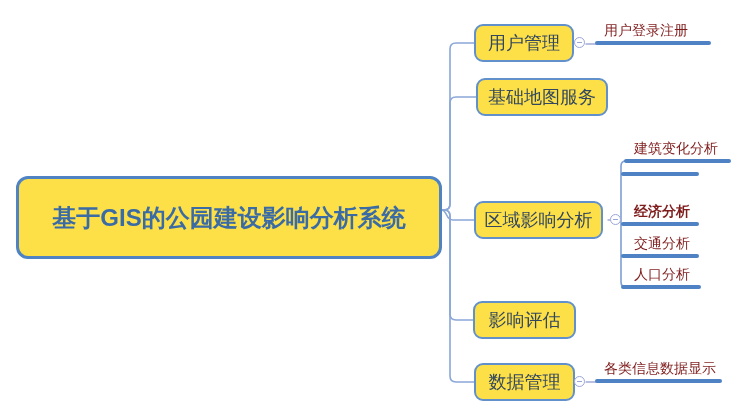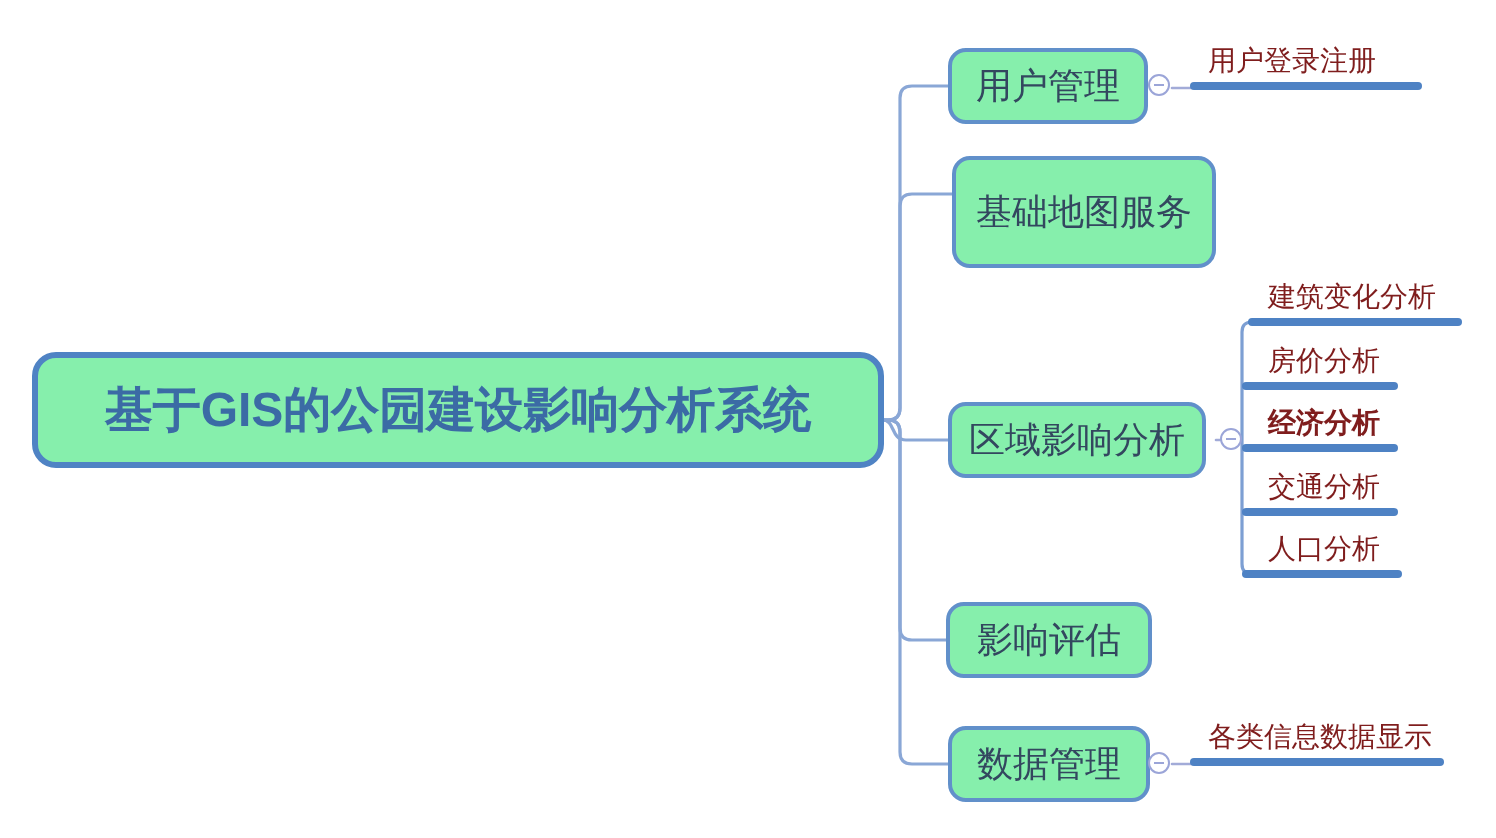--- a/index.html
+++ b/index.html
@@ -7,21 +7,21 @@
     position:relative;
     width:748px;height:419px;
     background:#ffffff;
     font-family:"Liberation Sans", sans-serif;
     overflow:hidden;
   }
   .connectors{position:absolute;left:0;top:0;pointer-events:none;}
   .node{
     position:absolute;box-sizing:border-box;
     display:flex;align-items:center;justify-content:center;
-    background:#86efac;border:2px solid #6190ca;border-radius:9px;
+    background:#fde047;border:2px solid #6190ca;border-radius:9px;
     color:#33475f;font-size:18px;white-space:nowrap;
     cursor:default;
   }
   .central{
     border:3px solid #4f83c4;border-radius:12px;
     font-size:24px;font-weight:bold;color:#3b6ba5;
   }
   .collapse{
     position:absolute;box-sizing:border-box;
     width:11px;height:11px;border:1px solid #9ba5d8;border-radius:50%;
@@ -52,29 +52,29 @@
     <g fill="none" stroke="#a2abd8" stroke-width="1.3" stroke-linecap="round">
       <path d="M586 44 L598 44"></path>
       <path d="M586 382 L598 382"></path>
       <path d="M608 220 L610 220"></path>
     </g>
     <g fill="none" stroke="#7d9fd3" stroke-width="1.6" stroke-linecap="round">
       <path d="M626 161 Q621 161 621 166 L621 282 Q621 287 626 287"></path>
     </g>
   </svg>
 
-  <div class="node central" style="left:16px;top:176px;width:426px;height:58px;">
+  <div class="node central" style="left:16px;top:176px;width:426px;height:83px;">
     <span>基于GIS的公园建设影响分析系统</span>
   </div>
 
   <div class="node" style="left:474px;top:24px;width:100px;height:38px;">
     <span>用户管理</span>
   </div>
 
-  <div class="node" style="left:476px;top:78px;width:132px;height:56px;">
+  <div class="node" style="left:476px;top:78px;width:132px;height:38px;">
     <span>基础地图服务</span>
   </div>
 
   <div class="node" style="left:474px;top:201px;width:129px;height:38px;">
     <span>区域影响分析</span>
   </div>
 
   <div class="node" style="left:473px;top:301px;width:103px;height:38px;">
     <span>影响评估</span>
   </div>
@@ -96,21 +96,20 @@
   <div class="leaf" style="left:595px;top:22px;width:116px;">
     <div class="leaf-label pl9">用户登录注册</div>
     <div class="leaf-bar"></div>
   </div>
 
   <div class="leaf" style="left:624px;top:140px;width:107px;">
     <div class="leaf-label pl10">建筑变化分析</div>
     <div class="leaf-bar"></div>
   </div>
   <div class="leaf" style="left:621px;top:171.5px;width:78px;">
-    <div class="leaf-label pl13">房价分析</div>
     <div class="leaf-bar"></div>
   </div>
   <div class="leaf" style="left:621px;top:203px;width:78px;font-weight:bold;">
     <div class="leaf-label pl13">经济分析</div>
     <div class="leaf-bar"></div>
   </div>
   <div class="leaf" style="left:621px;top:234.5px;width:78px;">
     <div class="leaf-label pl13">交通分析</div>
     <div class="leaf-bar"></div>
   </div>

